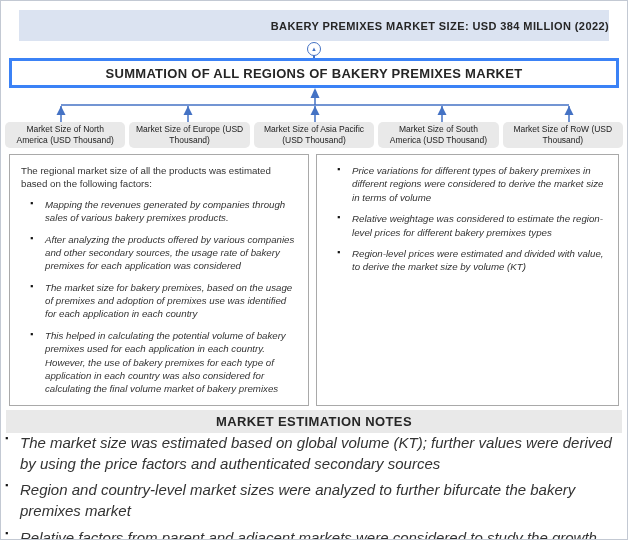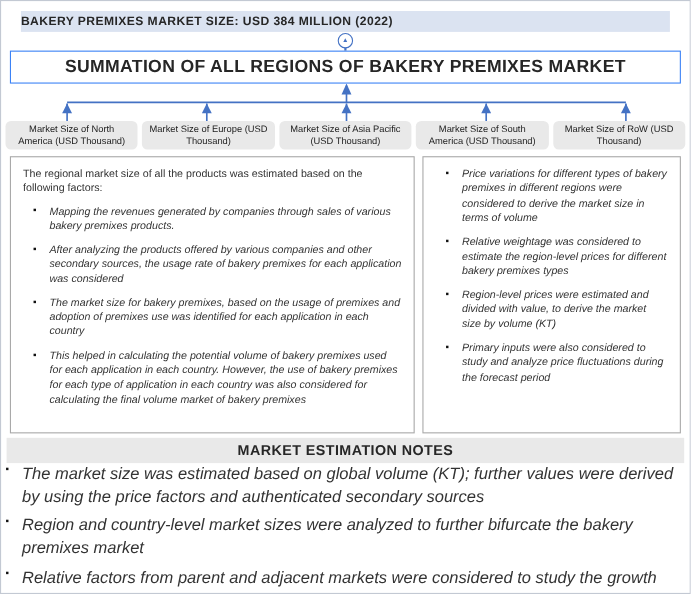--- a/index.html
+++ b/index.html
@@ -8,45 +8,45 @@
     width: 628px; height: 540px;
     border: 1px solid #c3c9d3;
     background: #ffffff;
     font-family: "Liberation Sans", sans-serif;
     color: #333;
     overflow: hidden;
     position: relative;
   }
   .banner {
     margin: 9px 18px 0;
-    height: 19px;
+    height: 31px;
     background: #dbe3f1;
-    display: flex; align-items: center; justify-content: flex-start;
+    display: flex; align-items: center; justify-content: flex-end;
     font-weight: bold; font-size: 11px; letter-spacing: .4px;
     color: #262626;
   }
   .flow-gap { height: 17px; position: relative; }
   .circle-icon {
     position: absolute; left: 50%; top: 1px; transform: translateX(-50%);
     width: 14px; height: 14px; border: 1px solid #4472c4; border-radius: 50%;
     background: #fff; z-index: 2;
     display: flex; align-items: center; justify-content: center;
     font-size: 6px; line-height: 1; color: #4472c4;
   }
   .circle-stub {
     position: absolute; left: 50%; top: 14px; transform: translateX(-50%);
     width: 2px; height: 3px; background: #4472c4;
   }
   .summation {
     margin: 0 8px;
     height: 30px;
-    border: 1px solid #3b82f6;
+    border: 3px solid #3b82f6;
     background: #fff;
     display: flex; align-items: center; justify-content: center;
-    font-weight: bold; font-size: 16px; letter-spacing: .3px;
+    font-weight: bold; font-size: 13px; letter-spacing: .3px;
     color: #262626;
   }
   .connector { display: block; width: 628px; height: 34px; }
   .regions {
     display: flex; gap: 4px; padding: 0 4px; height: 26px;
   }
   .region-box {
     flex: 1;
     background: #e9e9e9;
     border-radius: 5px;
@@ -60,21 +60,21 @@
     margin: 6px 8px 0;
     height: 252px;
   }
   .panel {
     border: 1px solid #a9a9a9;
     background: #fff;
     padding: 9px 11px 6px 11px;
     font-size: 9.7px; line-height: 1.38;
     overflow: hidden;
   }
-  .panel-left { width: 368px; }
+  .panel-left { width: 300px; }
   .panel-right { flex: 1; }
   .panel-intro { margin: 0 0 7px 0; color: #333; }
   ul.blist { margin: 0; padding: 0; list-style: none; font-style: italic; }
   .bitem {
     position: relative;
     padding-left: 15px; margin-left: 9px; margin-bottom: 8px;
     color: #333;
   }
   .bitem::before {
     content: "▪";
@@ -157,21 +157,20 @@
         <li class="bitem">After analyzing the products offered by various companies and other secondary sources, the usage rate of bakery premixes for each application was considered</li>
         <li class="bitem">The market size for bakery premixes, based on the usage of premixes and adoption of premixes use was identified for each application in each country</li>
         <li class="bitem">This helped in calculating the potential volume of bakery premixes used for each application in each country. However, the use of bakery premixes for each type of application in each country was also considered for calculating the final volume market of bakery premixes</li>
       </ul>
     </div>
     <div class="panel panel-right">
       <ul class="blist">
         <li class="bitem">Price variations for different types of bakery premixes in different regions were considered to derive the market size in terms of volume</li>
         <li class="bitem">Relative weightage was considered to estimate the region-level prices for different bakery premixes types</li>
         <li class="bitem">Region-level prices were estimated and divided with value, to derive the market size by volume (KT)</li>
-        <li class="bitem">Primary inputs were also considered to study and analyze price fluctuations during the forecast period</li>
       </ul>
     </div>
   </div>
 
   <div class="notes-header">
     <span>MARKET ESTIMATION NOTES</span>
   </div>
 
   <ul class="blist notes-list">
     <li class="bitem">The market size was estimated based on global volume (KT); further values were derived by using the price factors and authenticated secondary sources</li>

